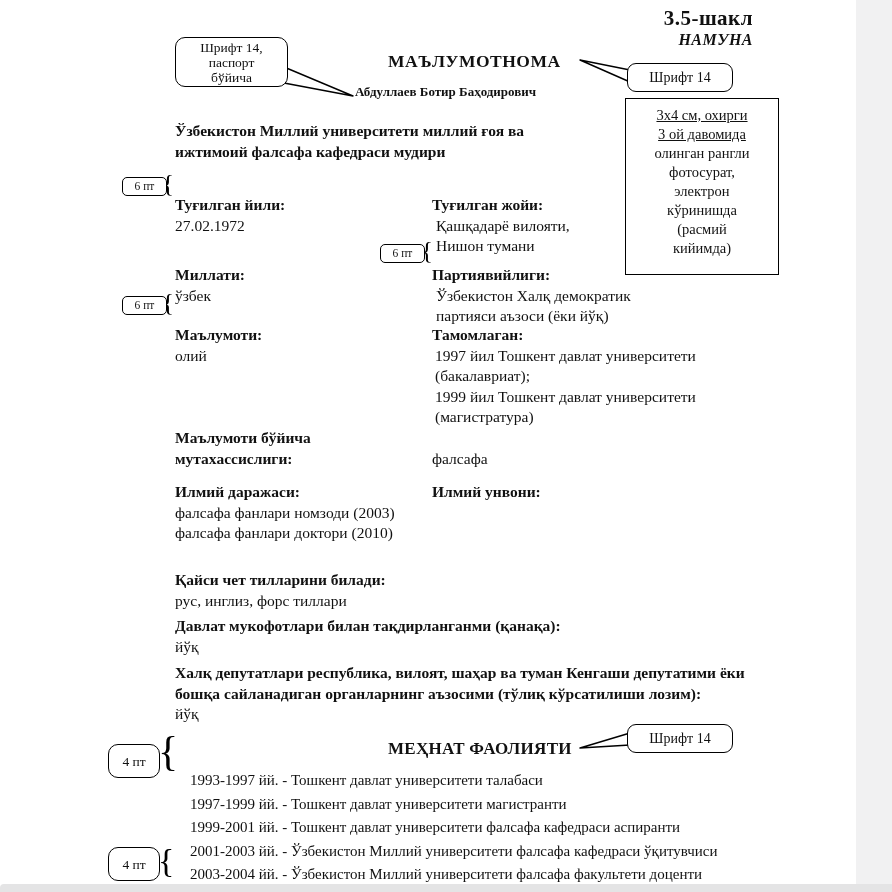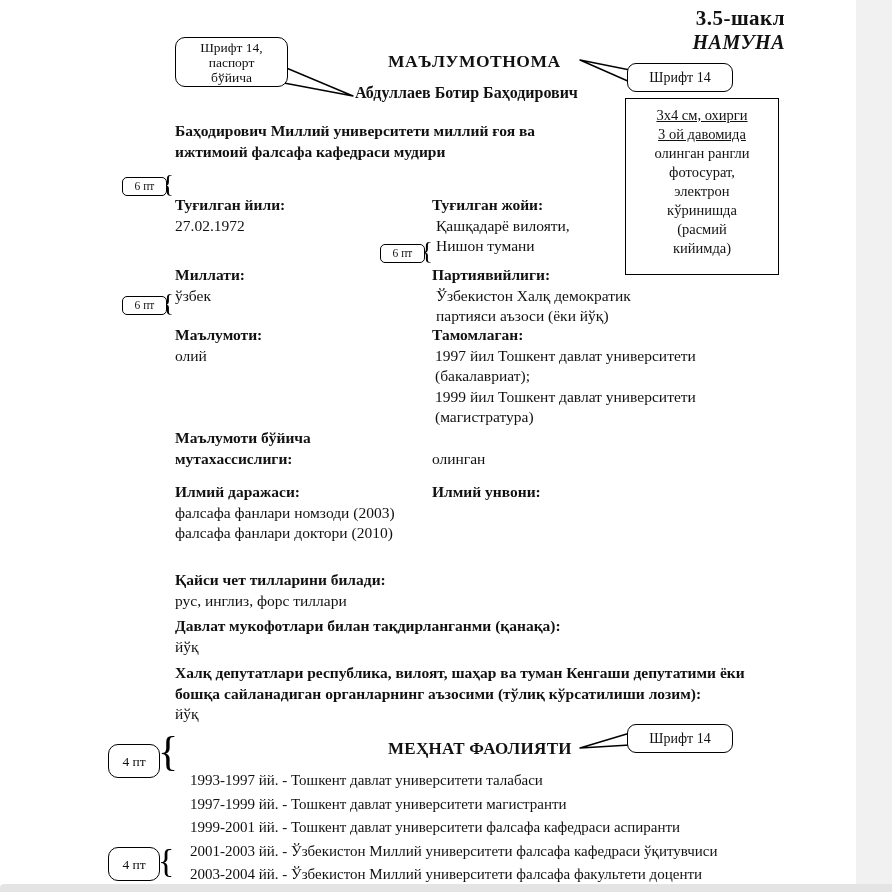--- a/index.html
+++ b/index.html
@@ -12,26 +12,26 @@
     overflow:hidden;
   }
   .abs { position:absolute; }
   .b { font-weight:bold; }
   .pre { white-space:pre-line; }
   .body-text { font-size:15.5px; line-height:20.5px; }
 
   .side-strip { left:856px; top:0; width:36px; height:892px; background:#f1f1f2; z-index:1; }
   .bottom-bar { left:0; bottom:0; width:892px; height:8px; background:#e4e4e5; border-top-left-radius:4px; z-index:30; }
 
-  .form-code { top:6px; left:620px; width:165px; text-align:right; }
+  .form-code { top:6px; left:588px; width:165px; text-align:right; }
   .form-code .code { font-size:21px; font-weight:bold; letter-spacing:.5px; }
-  .form-code .sample { font-size:20px; font-weight:bold; font-style:italic; letter-spacing:.5px; }
+  .form-code .sample { font-size:16px; font-weight:bold; font-style:italic; letter-spacing:.5px; }
 
   .doc-title { top:51px; left:388px; font-size:17.5px; font-weight:bold; letter-spacing:.5px; }
-  .person-name { top:84px; left:355px; font-size:16px; font-weight:bold; }
+  .person-name { top:84px; left:355px; font-size:13px; font-weight:bold; }
 
   .bubble {
     position:absolute; background:#fff; border:1.5px solid #000; border-radius:9px;
     display:flex; align-items:center; justify-content:center; text-align:center;
     z-index:7; font-size:14px; line-height:15px; padding:2px 6px;
   }
   .bubble.small { border-width:1.2px; border-radius:5px; font-size:11.5px; padding:0 3px; z-index:7; }
   .bubble.mid { font-size:13.5px; border-radius:10px; }
 
   .brace { position:absolute; z-index:6; line-height:1; font-weight:400; color:#000; }
@@ -96,21 +96,21 @@
   <div class="u">3 ой давомида</div>
   <div class="pre">олинган рангли
 фотосурат,
 электрон
 кўринишда
 (расмий
 кийимда)</div>
 </div>
 
 <div class="abs content body-text" style="top:121px; width:470px;">
-  <div class="b pre">Баҳодирович Миллий университети миллий ғоя ва
+  <div class="b pre">Ўзбекистон Миллий университети миллий ғоя ва
 ижтимоий фалсафа кафедраси мудири</div>
 </div>
 
 <div class="row body-text" style="top:195px;">
   <div>
     <div class="b">Туғилган йили:</div>
     <div>27.02.1972</div>
   </div>
   <div>
     <div class="b">Туғилган жойи:</div>
@@ -144,21 +144,21 @@
 (магистратура)</div>
   </div>
 </div>
 
 <div class="row body-text" style="top:428px;">
   <div>
     <div class="b pre">Маълумоти бўйича
 мутахассислиги:</div>
   </div>
   <div style="padding-top:20.5px;">
-    <div>олинган</div>
+    <div>фалсафа</div>
   </div>
 </div>
 
 <div class="row body-text" style="top:482px;">
   <div>
     <div class="b">Илмий даражаси:</div>
     <div class="pre">фалсафа фанлари номзоди (2003)
 фалсафа фанлари доктори (2010)</div>
   </div>
   <div>

